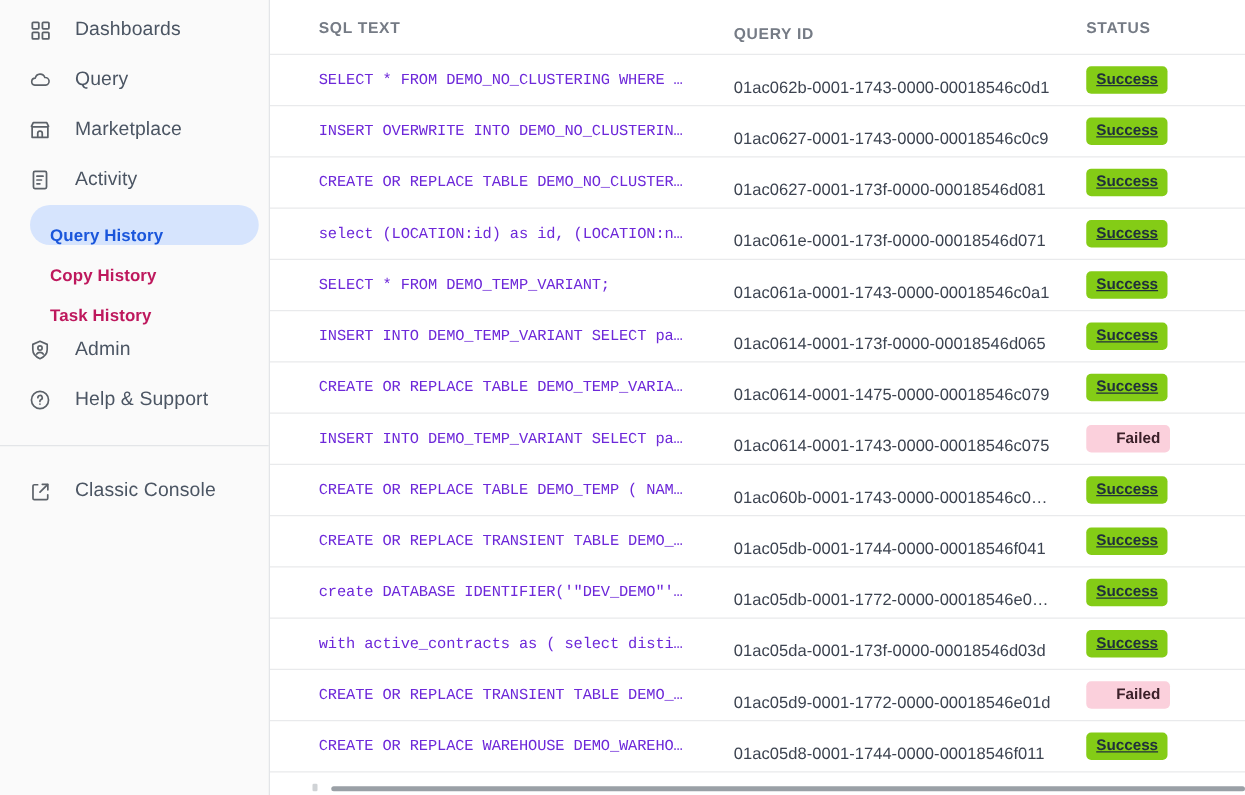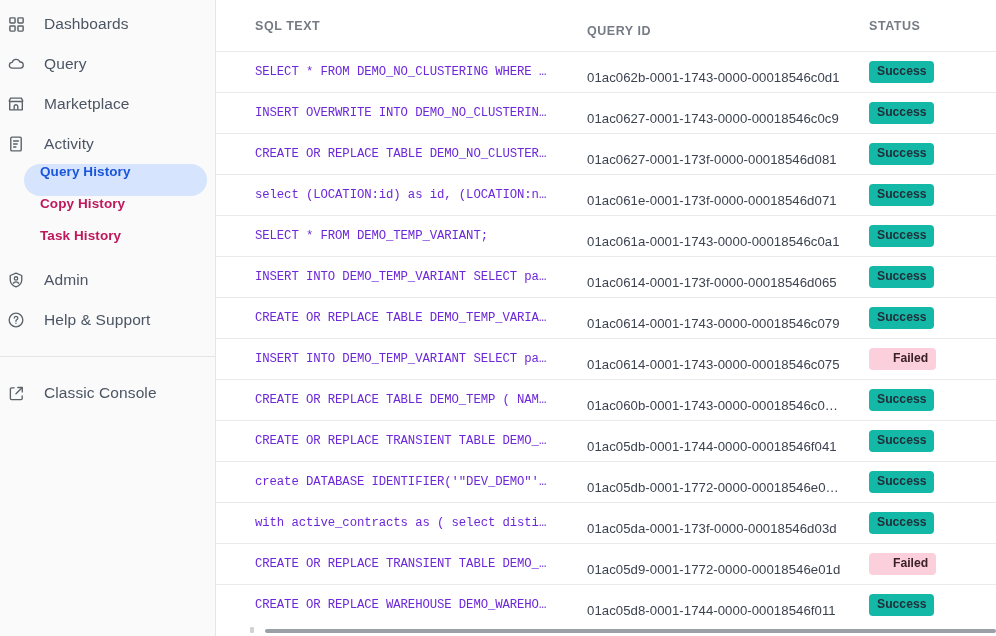--- a/index.html
+++ b/index.html
@@ -24,21 +24,21 @@
     background: #fafafa;
     border-right: 1px solid #e3e5e8;
     flex: 0 0 216px;
     position: relative;
     padding-top: 0;
   }
   .nav-item {
     display: flex;
     align-items: center;
     height: 40px;
-    padding-left: 0;
+    padding-left: 16px;
     cursor: pointer;
     user-select: none;
   }
   .nav-item .ico {
     width: 24px;
     height: 24px;
     flex: 0 0 24px;
     display: flex;
     align-items: center;
     justify-content: center;
@@ -49,21 +49,21 @@
     margin-left: 16px;
     font-size: 15.5px;
     color: #4b5563;
     font-weight: 400;
     letter-spacing: 0.1px;
   }
   .sub-item {
     margin: 0 8px 0 24px;
     height: 32px;
     display: flex;
-    align-items: flex-start;
+    align-items: flex-end;
     padding-left: 16px;
     border-radius: 16px;
     cursor: pointer;
     user-select: none;
   }
   .sub-item .lbl {
     font-size: 13.5px;
     color: #be185d;
     font-weight: 700;
     letter-spacing: 0.1px;
@@ -93,21 +93,21 @@
     position: relative;
   }
   .row {
     display: flex;
     align-items: center;
     height: 41px;
     border-bottom: 1px solid #e9eaec;
     padding-left: 39px;
   }
   .row.header {
-    height: 52px;
+    height: 44px;
     border-bottom: 1px solid #e9eaec;
     align-items: center;
   }
   .col-sql   { width: 332px; flex: 0 0 332px; }
   .col-qid   { width: 282px; flex: 0 0 282px; margin-top: 10px; }
   .col-status{ width: 120px; flex: 0 0 120px; }
 
   .hcell {
     font-size: 12.5px;
     font-weight: 700;
@@ -131,21 +131,21 @@
     letter-spacing: 0.05px;
   }
   .badge {
     display: inline-block;
     padding: 3px 8px 4px 8px;
     border-radius: 4px;
     font-size: 12.2px;
     font-weight: 700;
     line-height: 1.15;
   }
-  .badge.success { background: #14b8a6; color: #20303b; }
+  .badge.success { background: #84cc16; color: #20303b; text-decoration: underline; }
   .badge.failed  { background: #fbd0dc; color: #3b2029; padding-left: 24px; }
 
   
   .hscroll {
     position: absolute;
     left: 0;
     bottom: 0;
     width: 100%;
     height: 11px;
     background: #ffffff;
@@ -301,21 +301,21 @@
             <div class="col-qid qid">01ac061a-0001-1743-0000-00018546c0a1</div>
             <div class="col-status"><span class="badge success">Success</span></div>
           </div>
           <div class="row">
             <div class="col-sql sqltext">INSERT INTO DEMO_TEMP_VARIANT SELECT pa…</div>
             <div class="col-qid qid">01ac0614-0001-173f-0000-00018546d065</div>
             <div class="col-status"><span class="badge success">Success</span></div>
           </div>
           <div class="row">
             <div class="col-sql sqltext">CREATE OR REPLACE TABLE DEMO_TEMP_VARIA…</div>
-            <div class="col-qid qid">01ac0614-0001-1743-0000-00018546c079</div>
+            <div class="col-qid qid">01ac0614-0001-1475-0000-00018546c079</div>
             <div class="col-status"><span class="badge success">Success</span></div>
           </div>
           <div class="row">
             <div class="col-sql sqltext">INSERT INTO DEMO_TEMP_VARIANT SELECT pa…</div>
             <div class="col-qid qid">01ac0614-0001-1743-0000-00018546c075</div>
             <div class="col-status"><span class="badge failed">Failed</span></div>
           </div>
           <div class="row">
             <div class="col-sql sqltext">CREATE OR REPLACE TABLE DEMO_TEMP ( NAM…</div>
             <div class="col-qid qid">01ac060b-0001-1743-0000-00018546c0…</div>

